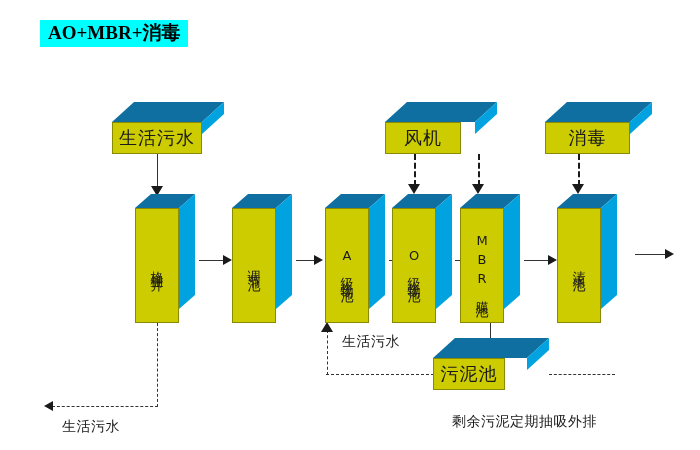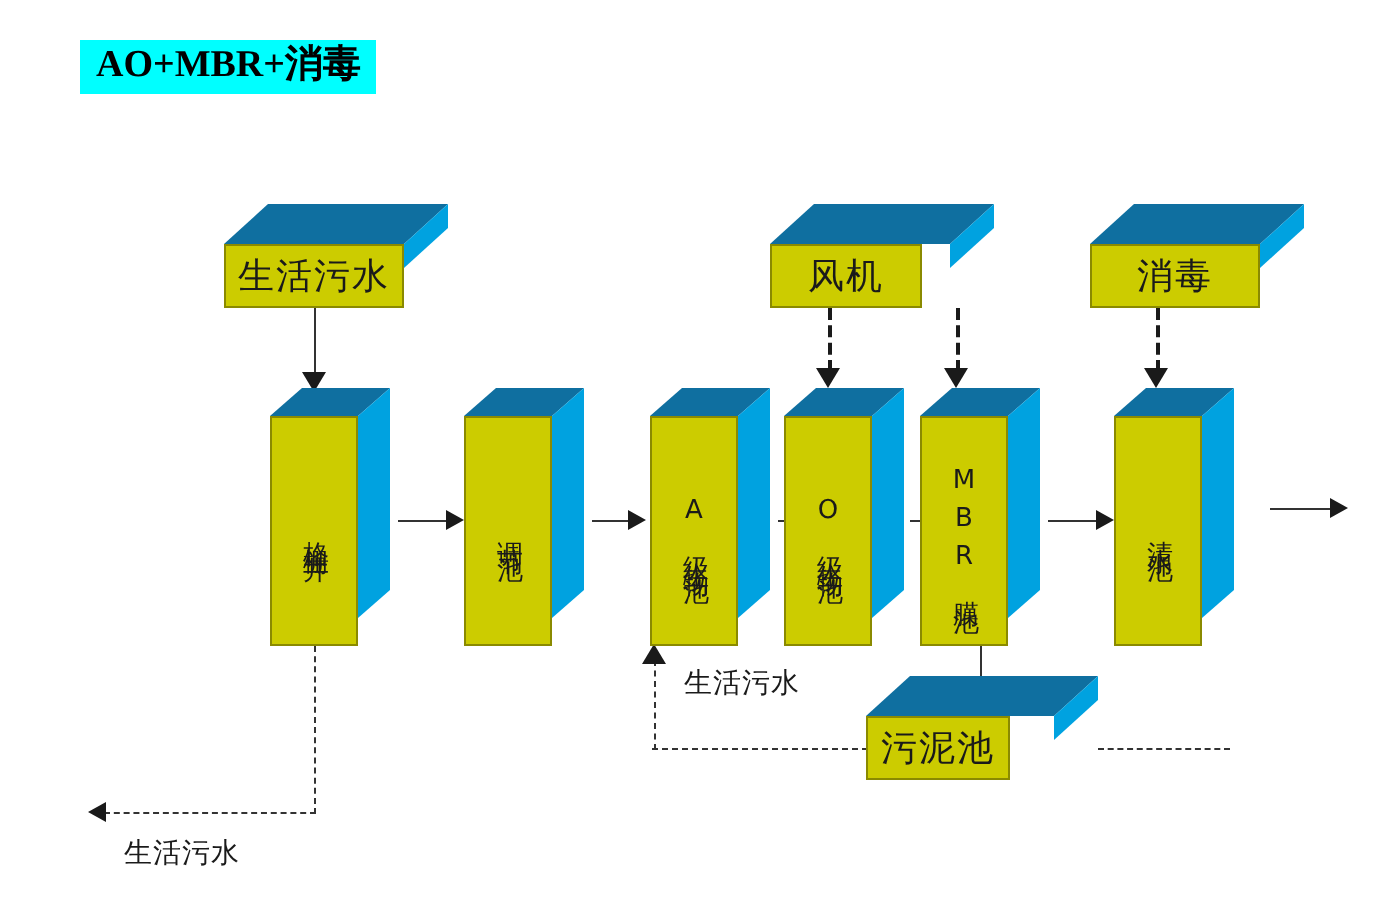--- a/index.html
+++ b/index.html
@@ -294,20 +294,21 @@
 
   <div class="conn h-dash" style="left:326px; top:374px; width:108px;"></div>
 
   <div class="conn v-dash" style="left:327px; top:330px; height:45px;"></div>
   <div class="arrow-u" style="left:321px; top:322px;"></div>
 
   <div class="caption" style="left:342px; top:333px;">生活污水</div>
 
   <div class="conn h-dash" style="left:549px; top:374px; width:66px;"></div>
 
+  <div class="caption" style="left:452px; top:413px;">剩余污泥定期抽吸外排</div>
 
   <div class="conn v-dash" style="left:157px; top:323px; height:84px;"></div>
 
   <div class="conn h-dash" style="left:52px; top:406px; width:106px;"></div>
   <div class="arrow-l" style="left:44px; top:401px;"></div>
 
   <div class="caption" style="left:62px; top:418px;">生活污水</div>
 
 </div>
 

